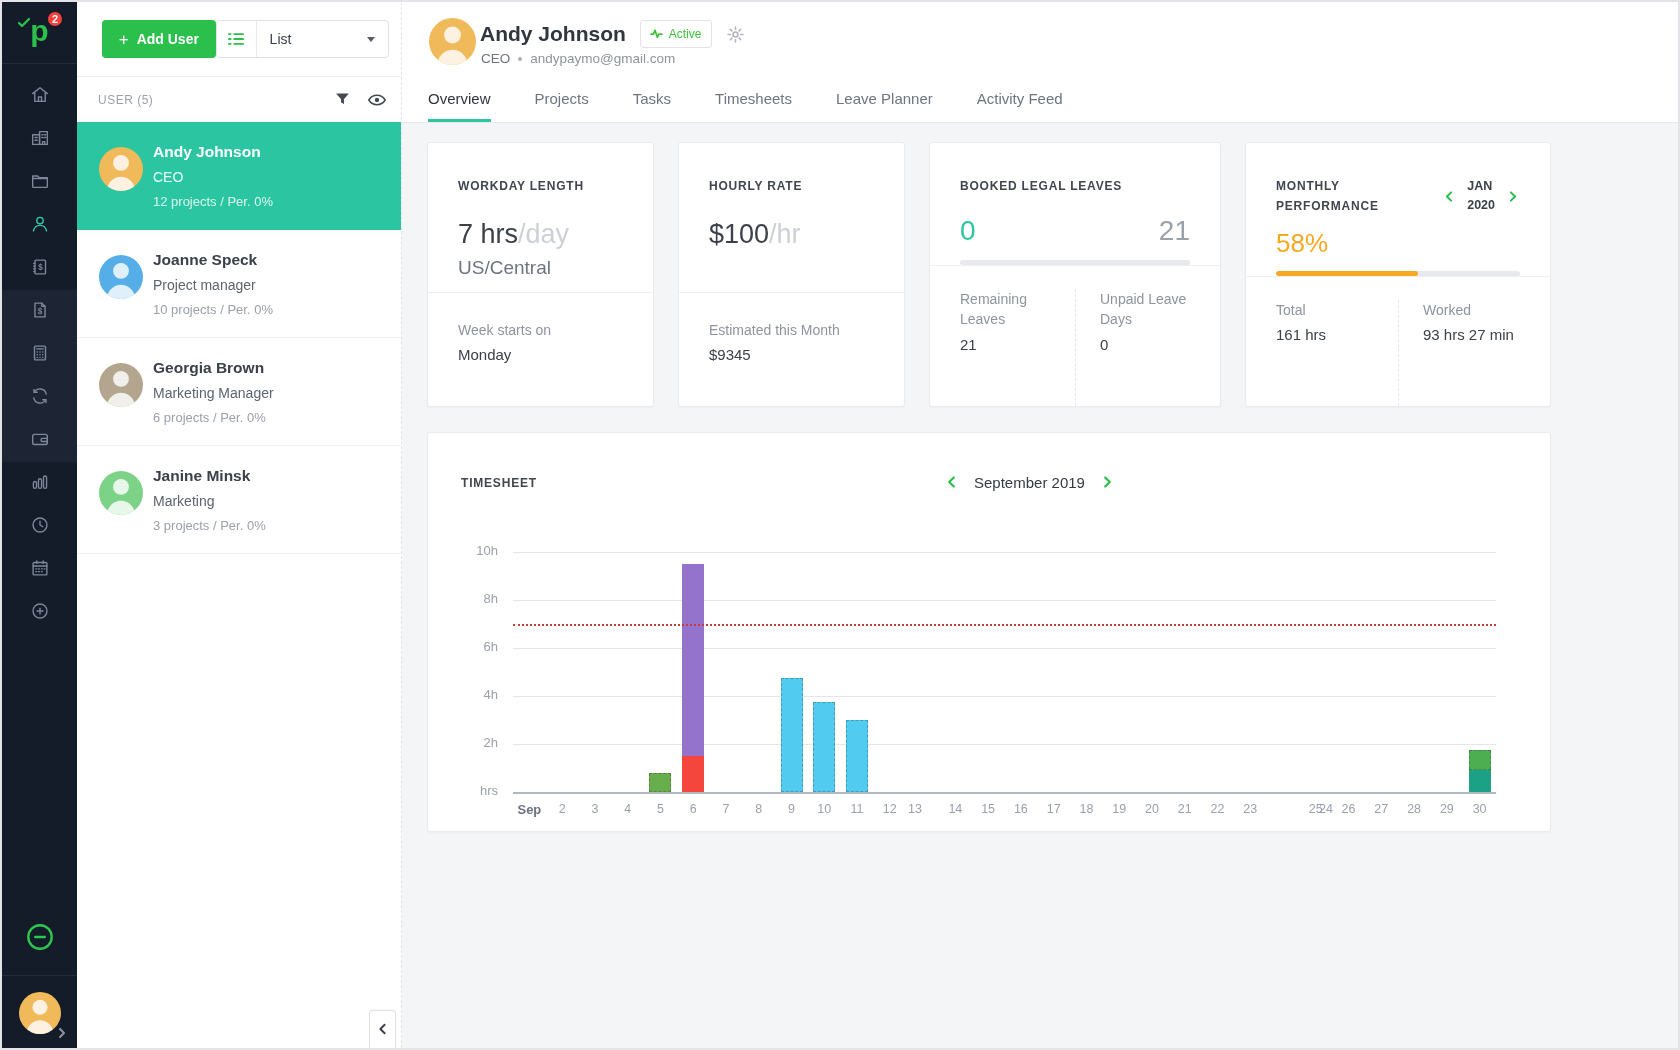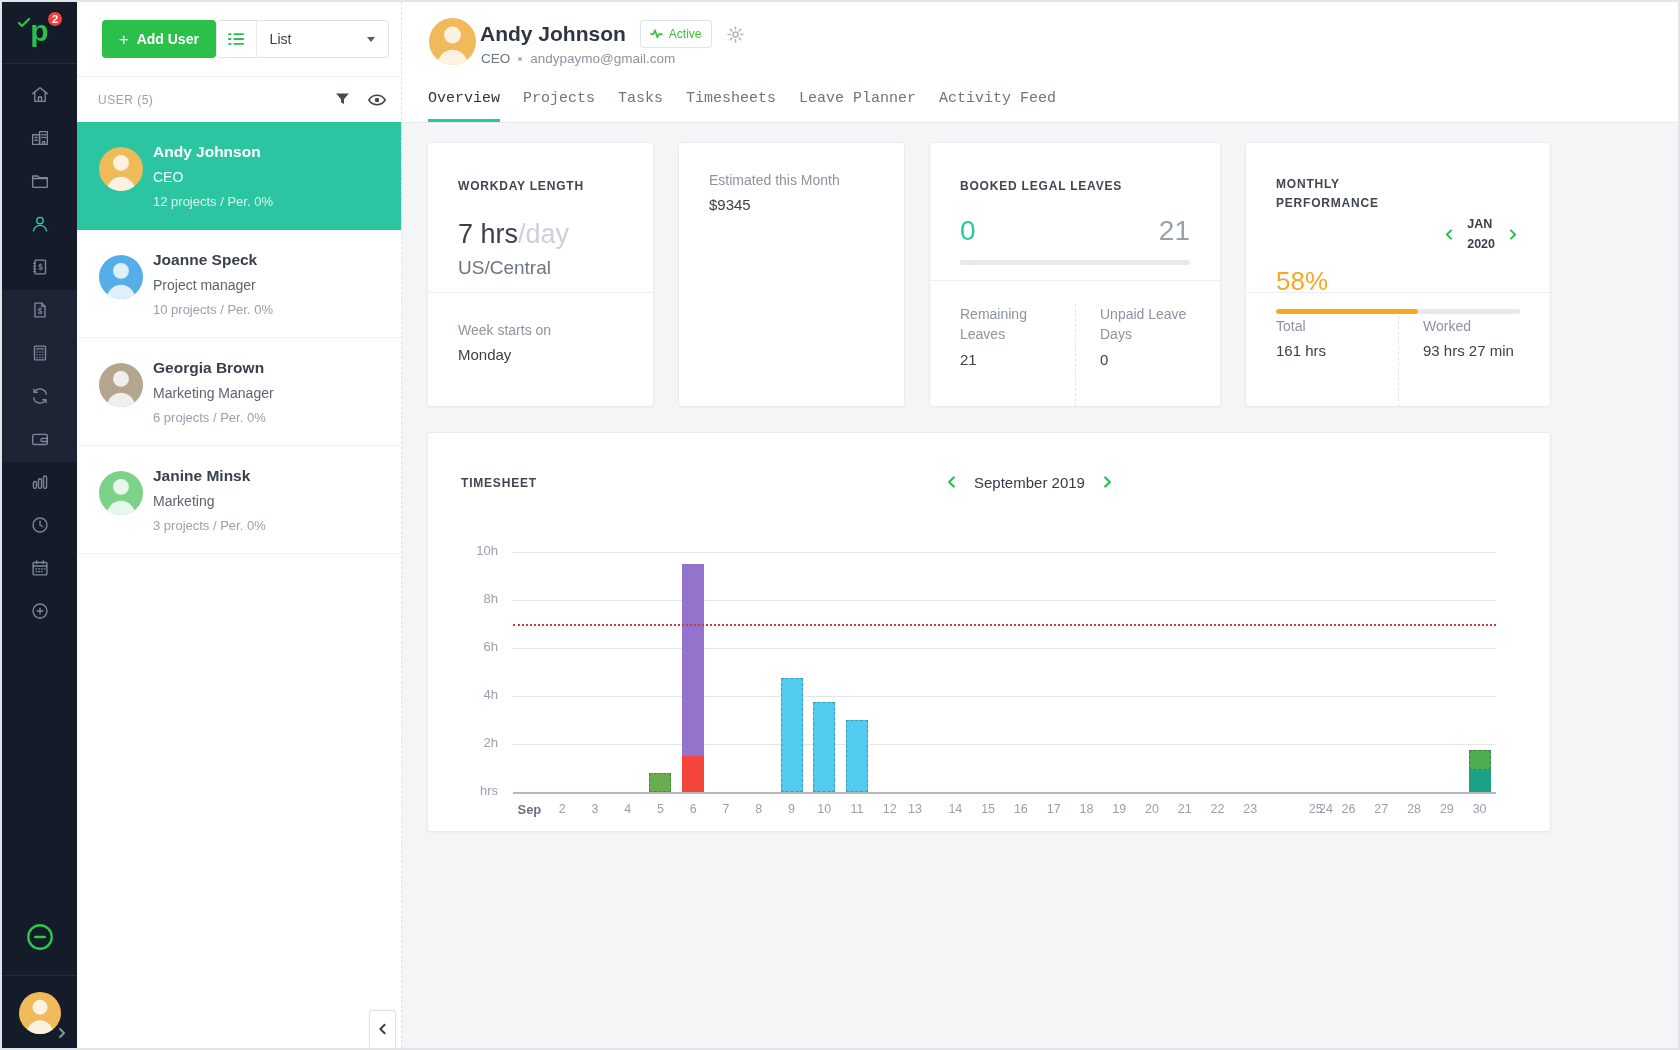--- a/index.html
+++ b/index.html
@@ -55,48 +55,48 @@
   .profile-header { position:absolute; left:0; top:0; right:0; height:121px; background:#fff; border-bottom:1px solid #e7e9ec; }
   .ph-avatar { position:absolute; left:27px; top:16px; width:47px; height:47px; }
   .ph-name-row { position:absolute; left:78px; top:18px; display:flex; align-items:center; gap:14px; }
   .ph-name { font-size:21px; font-weight:600; color:#30363f; }
   .active-badge { display:flex; align-items:center; gap:6px; border:1px solid #e0e4e8; border-radius:3px; padding:4px 9px; cursor:default; }
   .active-badge .txt { font-size:12px; color:#3bc23b; }
   .gear { display:flex; cursor:pointer; }
   .ph-sub { position:absolute; left:79px; top:49px; font-size:13.5px; color:#8d949e; display:flex; align-items:center; gap:8px; }
   .ph-sub .role { color:#6d7580; }
   .ph-sub .dot { width:4px; height:4px; border-radius:50%; background:#aab0b8; }
-  .tabs { position:absolute; left:26px; bottom:0; display:flex; gap:23px;font-family:Liberation Mono, monospace; }
+  .tabs { position:absolute; left:26px; bottom:0; display:flex; gap:44px; }
   .tab { font-size:15px; color:#6d7580; padding-bottom:12px; border-bottom:3px solid transparent; cursor:pointer; }
   .tab.active { color:#2f3540; border-bottom-color:#2cc6a3; }
 
   .content { position:absolute; left:0; top:121px; right:0; bottom:0; background:#f4f5f6; }
 
   
   .cards { margin:19px 0 0 25px; width:1124px; display:grid; grid-template-columns:227px 227px 292px 306px; gap:24px; }
   .card { background:#fff; border:1px solid #e9ebee; border-radius:3px; height:265px; box-shadow:0 1px 2px rgba(0,0,0,.03); display:flex; flex-direction:column; }
-  .card-top { height:150px; padding:36px 30px 15px; border-bottom:1px solid #edeff2; position:relative; }
+  .card-top { height:150px; padding:36px 30px 0; border-bottom:1px solid #edeff2; position:relative; }
   .card-title { font-size:12px; font-weight:600; letter-spacing:.8px; color:#40464f; }
   .big-val { margin-top:26px; font-size:27px; color:#3b4149; font-weight:500; }
   .big-val .unit { color:#ccd1d7; font-weight:400; }
   .card-sub { margin-top:7px; font-size:19px; color:#6d7580; }
   .card-foot { padding:27px 30px 0; }
   .cf-label { font-size:14px; color:#8d949e; line-height:1.45; }
   .cf-value { margin-top:6px; font-size:15px; color:#3b4149; }
   .foot-cols { display:flex; padding:23px 0 0; height:100%; }
   .foot-col { width:50%; padding:0 18px 0 30px; }
   .foot-col + .foot-col { border-left:1px dashed #e2e5e9; padding-left:24px; }
   .range-row { margin-top:22px; display:flex; justify-content:space-between; align-items:baseline; }
   .range-used { font-size:28px; color:#2cc6a3; }
   .range-total { font-size:28px; color:#9aa1ab; }
   .track { margin-top:13px; height:5px; border-radius:3px; background:#e7e9ec; overflow:hidden; }
   .fill { height:100%; border-radius:3px; }
   .fill.teal { background:#2cc6a3; }
   .fill.orange { background:#f7a821; }
-  .perf-head { display:flex; align-items:flex-start;flex-direction:column; }
+  .perf-head { display:flex; align-items:flex-end; }
   .perf-title { width:140px; line-height:1.6; }
   .month-nav { margin-left:auto; display:flex; align-items:center; gap:11px; padding-top:2px; }
   .month-nav .mtxt { font-size:12.5px; font-weight:600; color:#3b4149; line-height:1.55; }
   .nav-chev { display:flex; cursor:pointer; padding:2px; }
   .pct { margin-top:12px; font-size:26px; color:#f7a821; }
   .perf-track { margin-top:12px; }
 
   
   .ts-card { position:relative; margin:25px 0 0 25px; width:1124px; height:400px; background:#fff; border:1px solid #e9ebee; border-radius:3px; box-shadow:0 1px 2px rgba(0,0,0,.03); }
   .ts-title { position:absolute; left:33px; top:43px; font-size:12px; font-weight:600; letter-spacing:.8px; color:#40464f; }
@@ -390,20 +390,24 @@
             <div class="big-val"><span>7 hrs</span><span class="unit">/day</span></div>
             <div class="card-sub">US/Central</div>
           </div>
           <div class="card-foot">
             <div class="cf-label">Week starts on</div>
             <div class="cf-value">Monday</div>
           </div>
         </div>
 
         <div class="card">
+          <div class="card-top">
+            <div class="card-title">HOURLY RATE</div>
+            <div class="big-val"><span>$100</span><span class="unit">/hr</span></div>
+          </div>
           <div class="card-foot">
             <div class="cf-label">Estimated this Month</div>
             <div class="cf-value">$9345</div>
           </div>
         </div>
 
         <div class="card">
           <div class="card-top">
             <div class="card-title">BOOKED LEGAL LEAVES</div>
             <div class="range-row">

